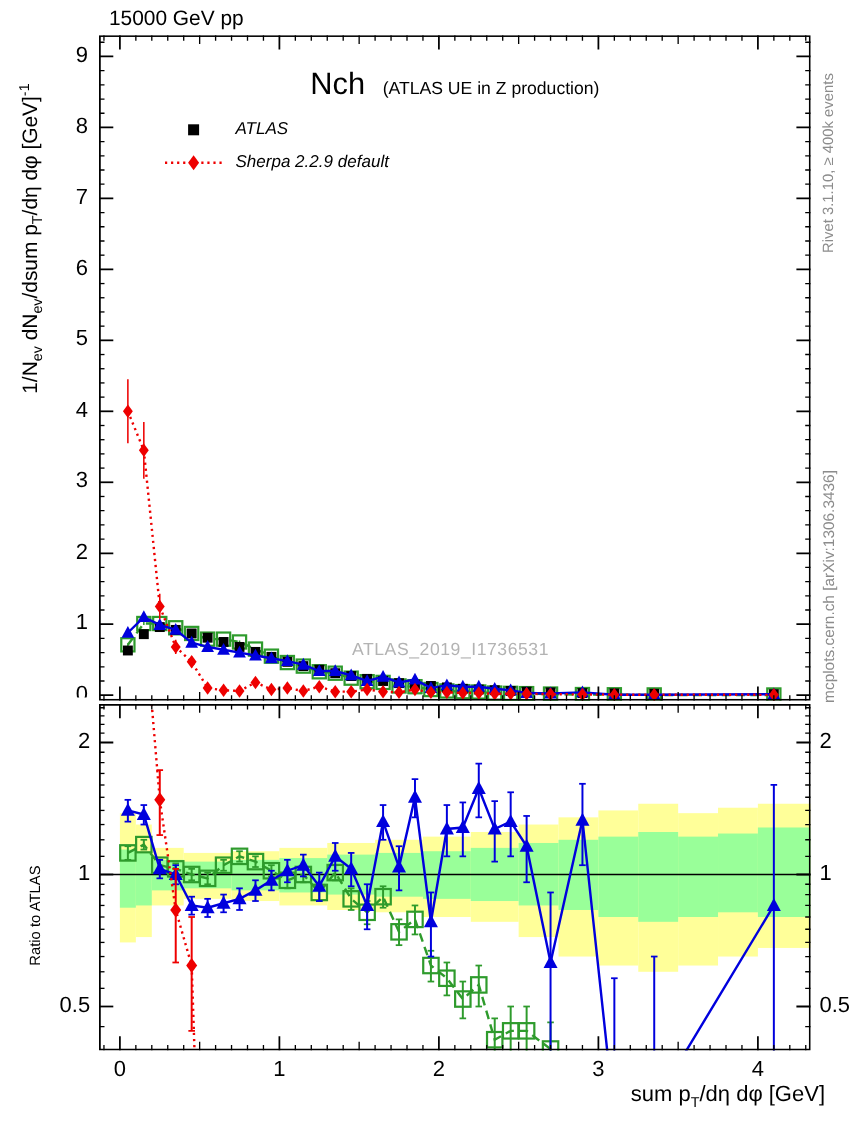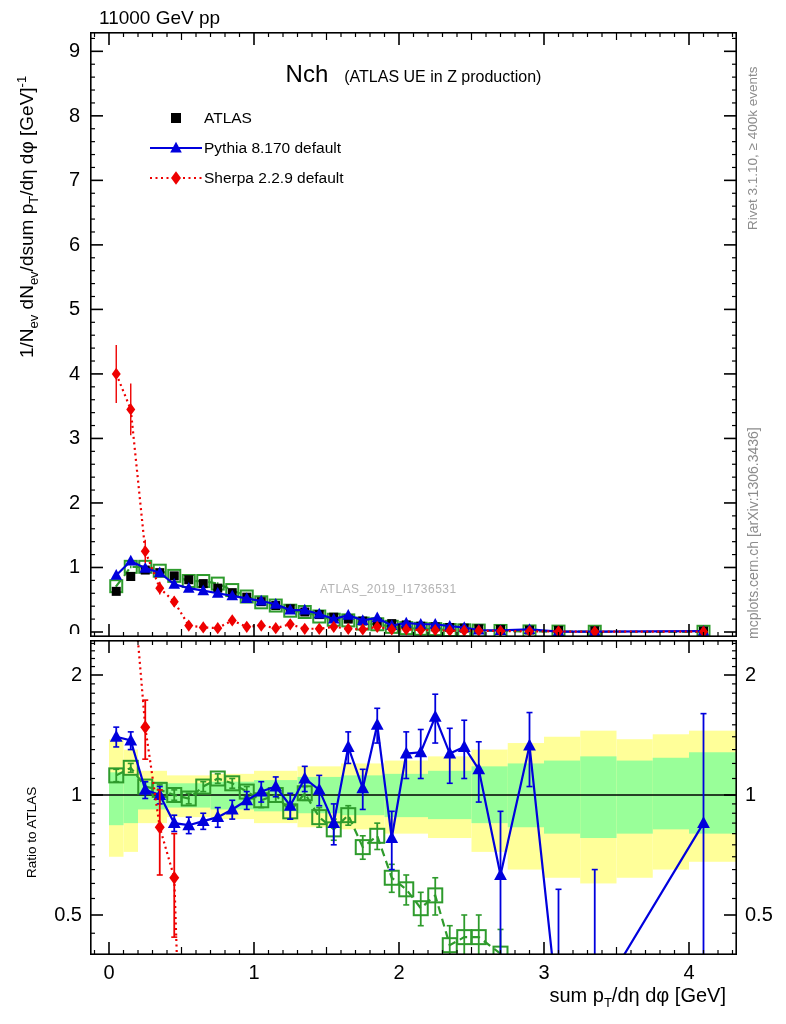--- a/index.html
+++ b/index.html
@@ -1,72 +1,65 @@
 <!DOCTYPE html>
 <html><head>
 <meta charset="utf-8">
 <style>
   html,body{margin:0;padding:0;background:#fff;}
   .page{position:relative;width:786px;height:1024px;background:#fff;overflow:hidden;
         font-family:"Liberation Sans",sans-serif;color:#000;}
   .hdr-left{position:absolute;left:99px;top:7px;font-size:19px;}
   .hdr-right{position:absolute;left:480px;top:7px;width:258px;text-align:right;font-size:19px;}
   .plot-title{position:absolute;left:90px;top:60px;width:647px;text-align:center;white-space:nowrap;}
-  .plot-title .t1{font-size:24px;}
+  .plot-title .t1{font-size:28px;}
   .plot-title .t2{font-size:16px;margin-left:16px;}
   .legend{position:absolute;left:148px;top:103px;}
   .leg-row{display:flex;align-items:center;height:30px;}
   .leg-icon{width:56px;height:22px;display:inline-block;}
-  .leg-label{font-size:15.5px;white-space:nowrap;}
+  .leg-label{margin-left:10px;font-size:15.5px;white-space:nowrap;font-style:italic;}
   svg.panel{position:absolute;background:transparent;}
   .ytitle-main{position:absolute;left:14px;top:358px;width:345px;height:26px;
      transform:rotate(-90deg);transform-origin:0 0;font-size:19px;white-space:nowrap;}
   .ytitle-main sub,.xtitle sub{font-size:13px;}
   .ytitle-main sup{font-size:13px;}
   .ytitle-ratio{position:absolute;left:24px;top:878px;width:175px;
      transform:rotate(-90deg);transform-origin:0 0;font-size:13.5px;white-space:nowrap;}
   .note{position:absolute;color:#8c8c8c;white-space:nowrap;
      transform:rotate(-90deg);transform-origin:0 0;}
   .note-rivet{left:745px;top:230px;font-size:13.5px;}
   .note-mcplots{left:745px;top:639px;font-size:14px;}
-  .watermark{position:absolute;left:320px;top:582px;font-size:12px;color:#b3b3b3;
+  .watermark{position:absolute;left:320px;top:582px;font-size:16px;color:#b3b3b3;
      letter-spacing:0.5px;}
-  .xtitle{position:absolute;left:388px;top:984px;width:338px;text-align:right;
+  .xtitle{position:absolute;left:412px;top:984px;width:338px;text-align:right;
      font-size:20px;white-space:nowrap;}
   .tick-label{position:absolute;font-size:20px;line-height:20px;}
   .tick-clip{overflow:hidden;height:13px;}
 </style>
 </head>
 <body>
 
 <div class="page">
 
-  <div class="hdr-left">11000 GeV pp</div>
+  <div class="hdr-left">15000 GeV pp</div>
 
   <div class="ytitle-main">
     <span>1/N</span><sub>ev</sub><span> dN</span><sub>ev</sub><span>/dsum p</span><sub>T</sub><span>/dη dφ  [GeV]</span><sup>-1</sup>
   </div>
 
   <div class="plot-title">
     <span class="t1">Nch</span><span class="t2">(ATLAS UE in Z production)</span>
   </div>
 
   <div class="legend">
     <div class="leg-row">
       <span class="leg-icon"><svg width="56" height="22">
             <rect x="23" y="6" width="10" height="10" fill="#000000"></rect>
           </svg></span>
       <span class="leg-label">ATLAS</span>
-    </div>
-    <div class="leg-row">
-      <span class="leg-icon"><svg width="56" height="22">
-            <line x1="2" y1="11" x2="54" y2="11" stroke="#0000dd" stroke-width="2.2"></line>
-            <path d="M28 4.8 L33.8 15.5 L22.2 15.5 Z" fill="#0000dd"></path>
-          </svg></span>
-      <span class="leg-label">Pythia 8.170 default</span>
     </div>
     <div class="leg-row">
       <span class="leg-icon"><svg width="56" height="22">
             <line x1="2" y1="11" x2="54" y2="11" stroke="#ee0000" stroke-width="2.2" stroke-dasharray="2 3.5"></line>
             <path d="M28 4.199999999999999 L33 11 L28 17.8 L23 11 Z" fill="#ee0000"></path>
           </svg></span>
       <span class="leg-label">Sherpa 2.2.9 default</span>
     </div>
   </div>
 

